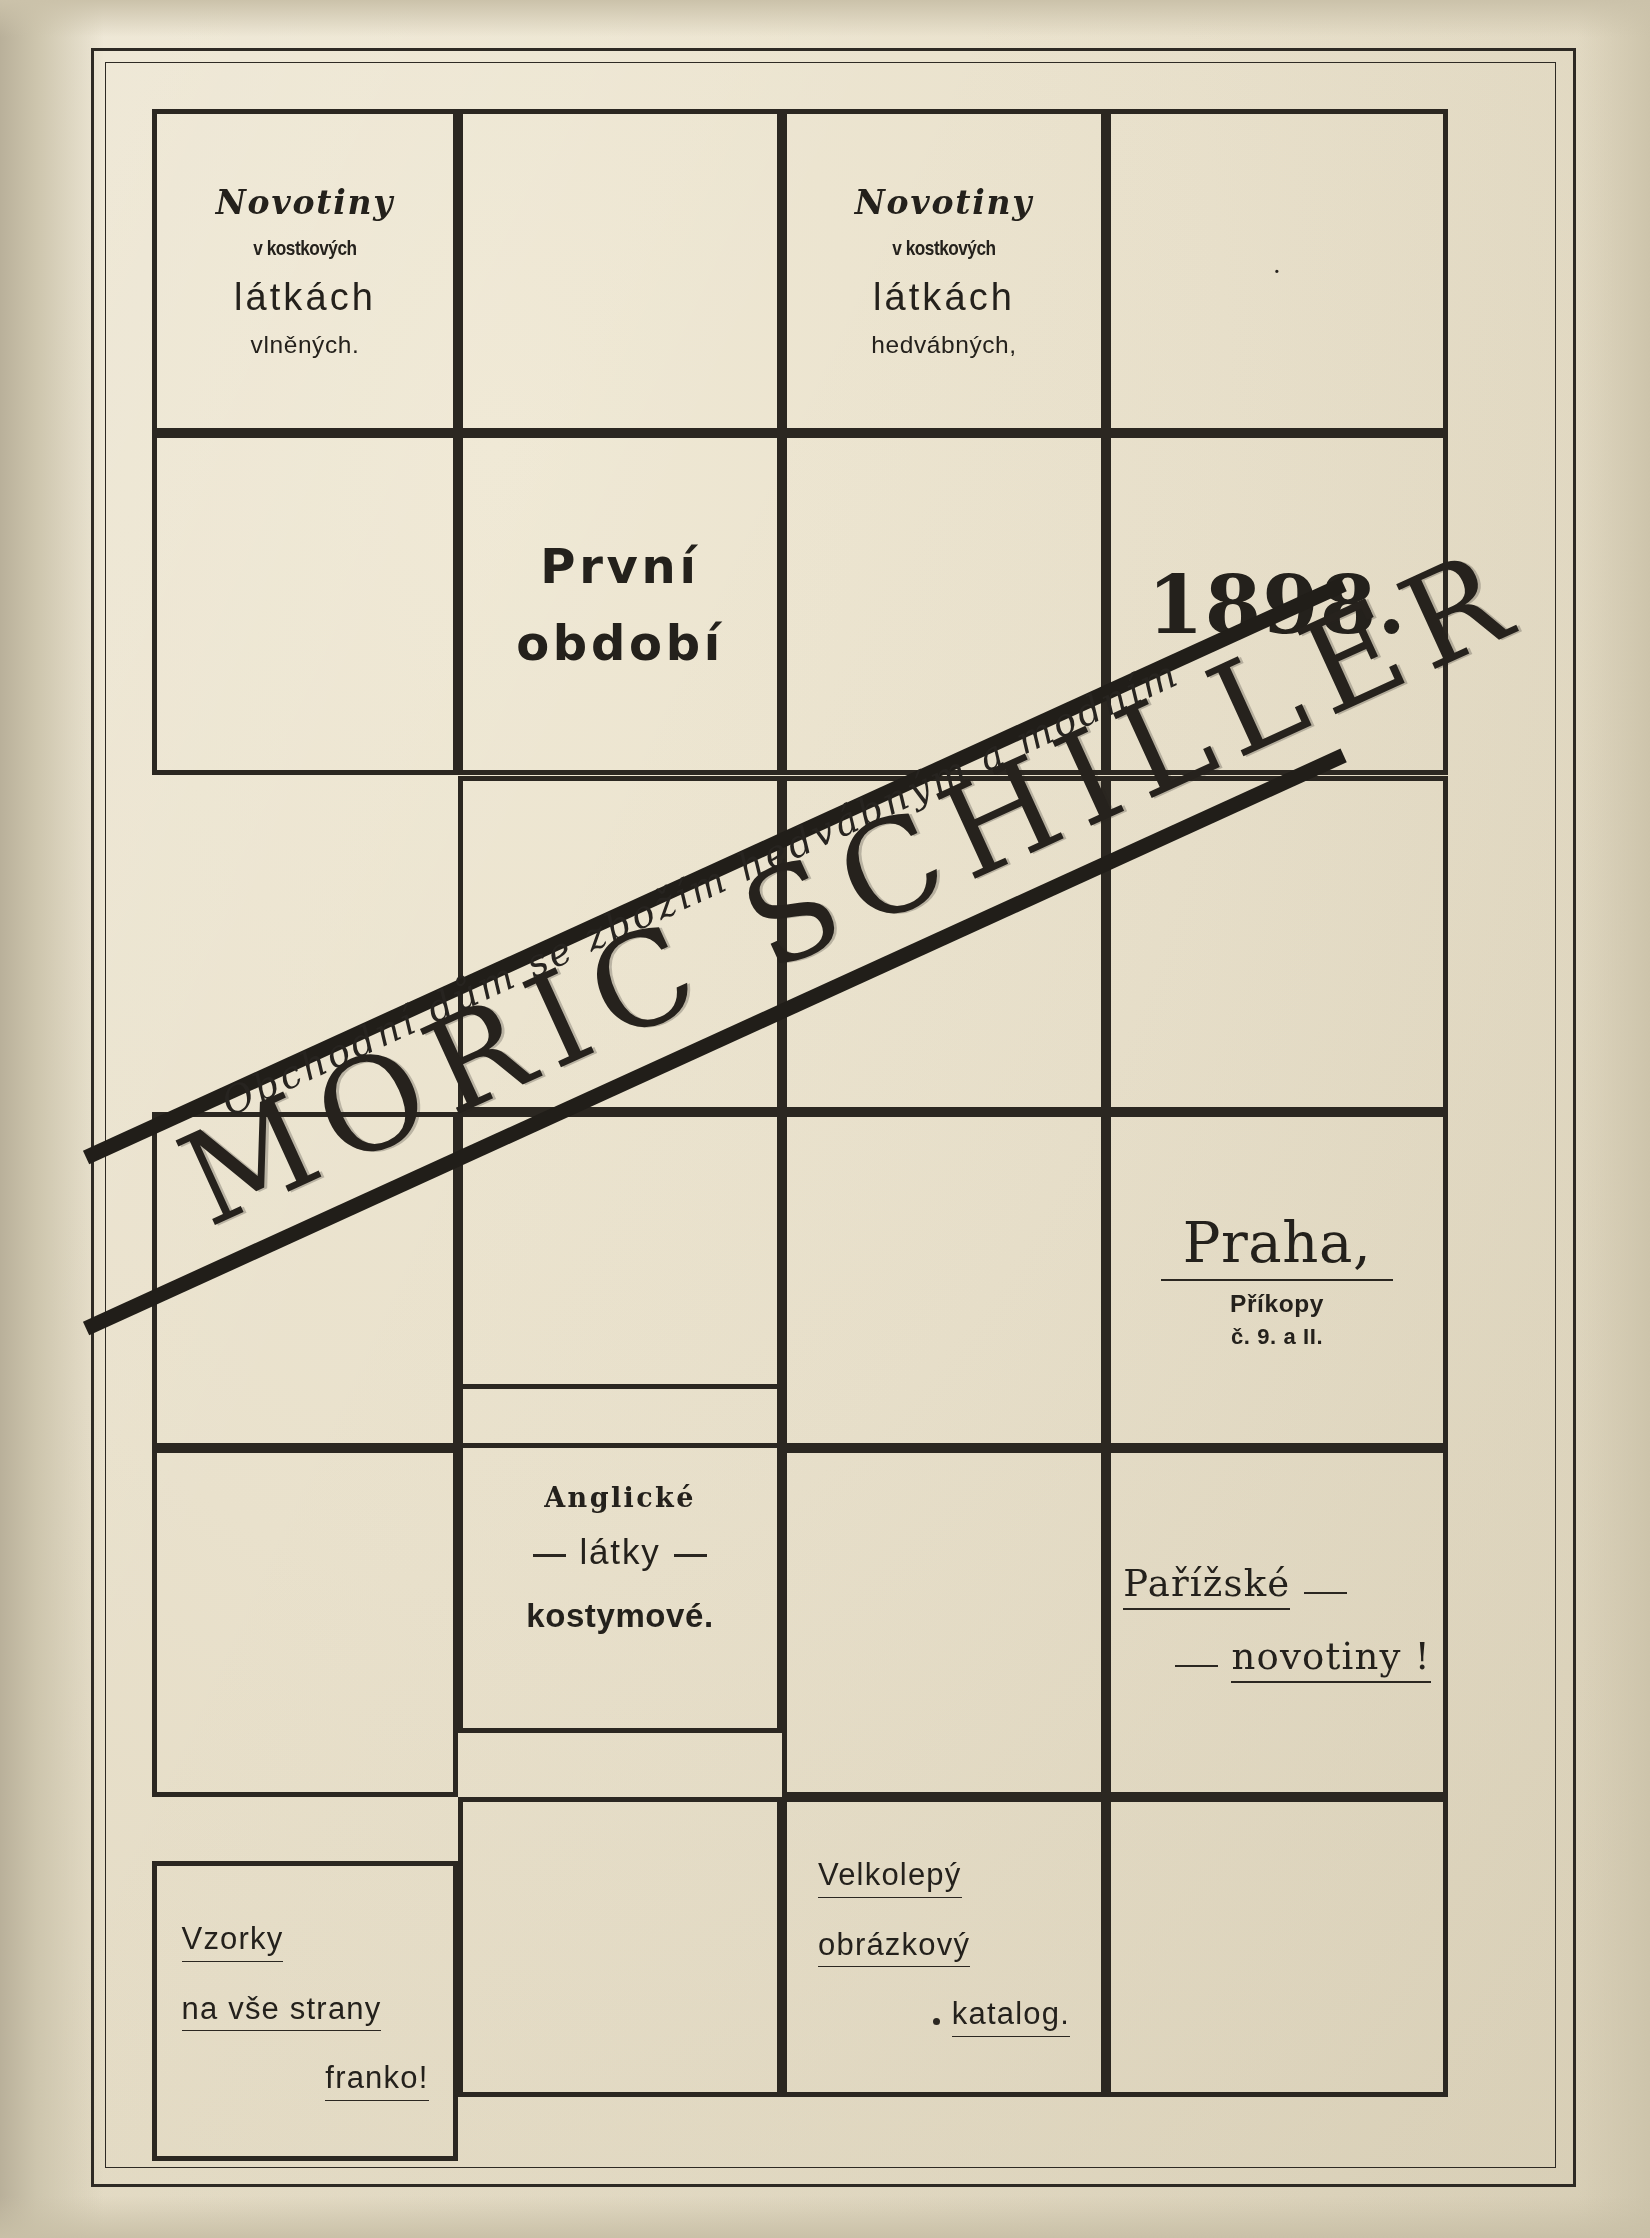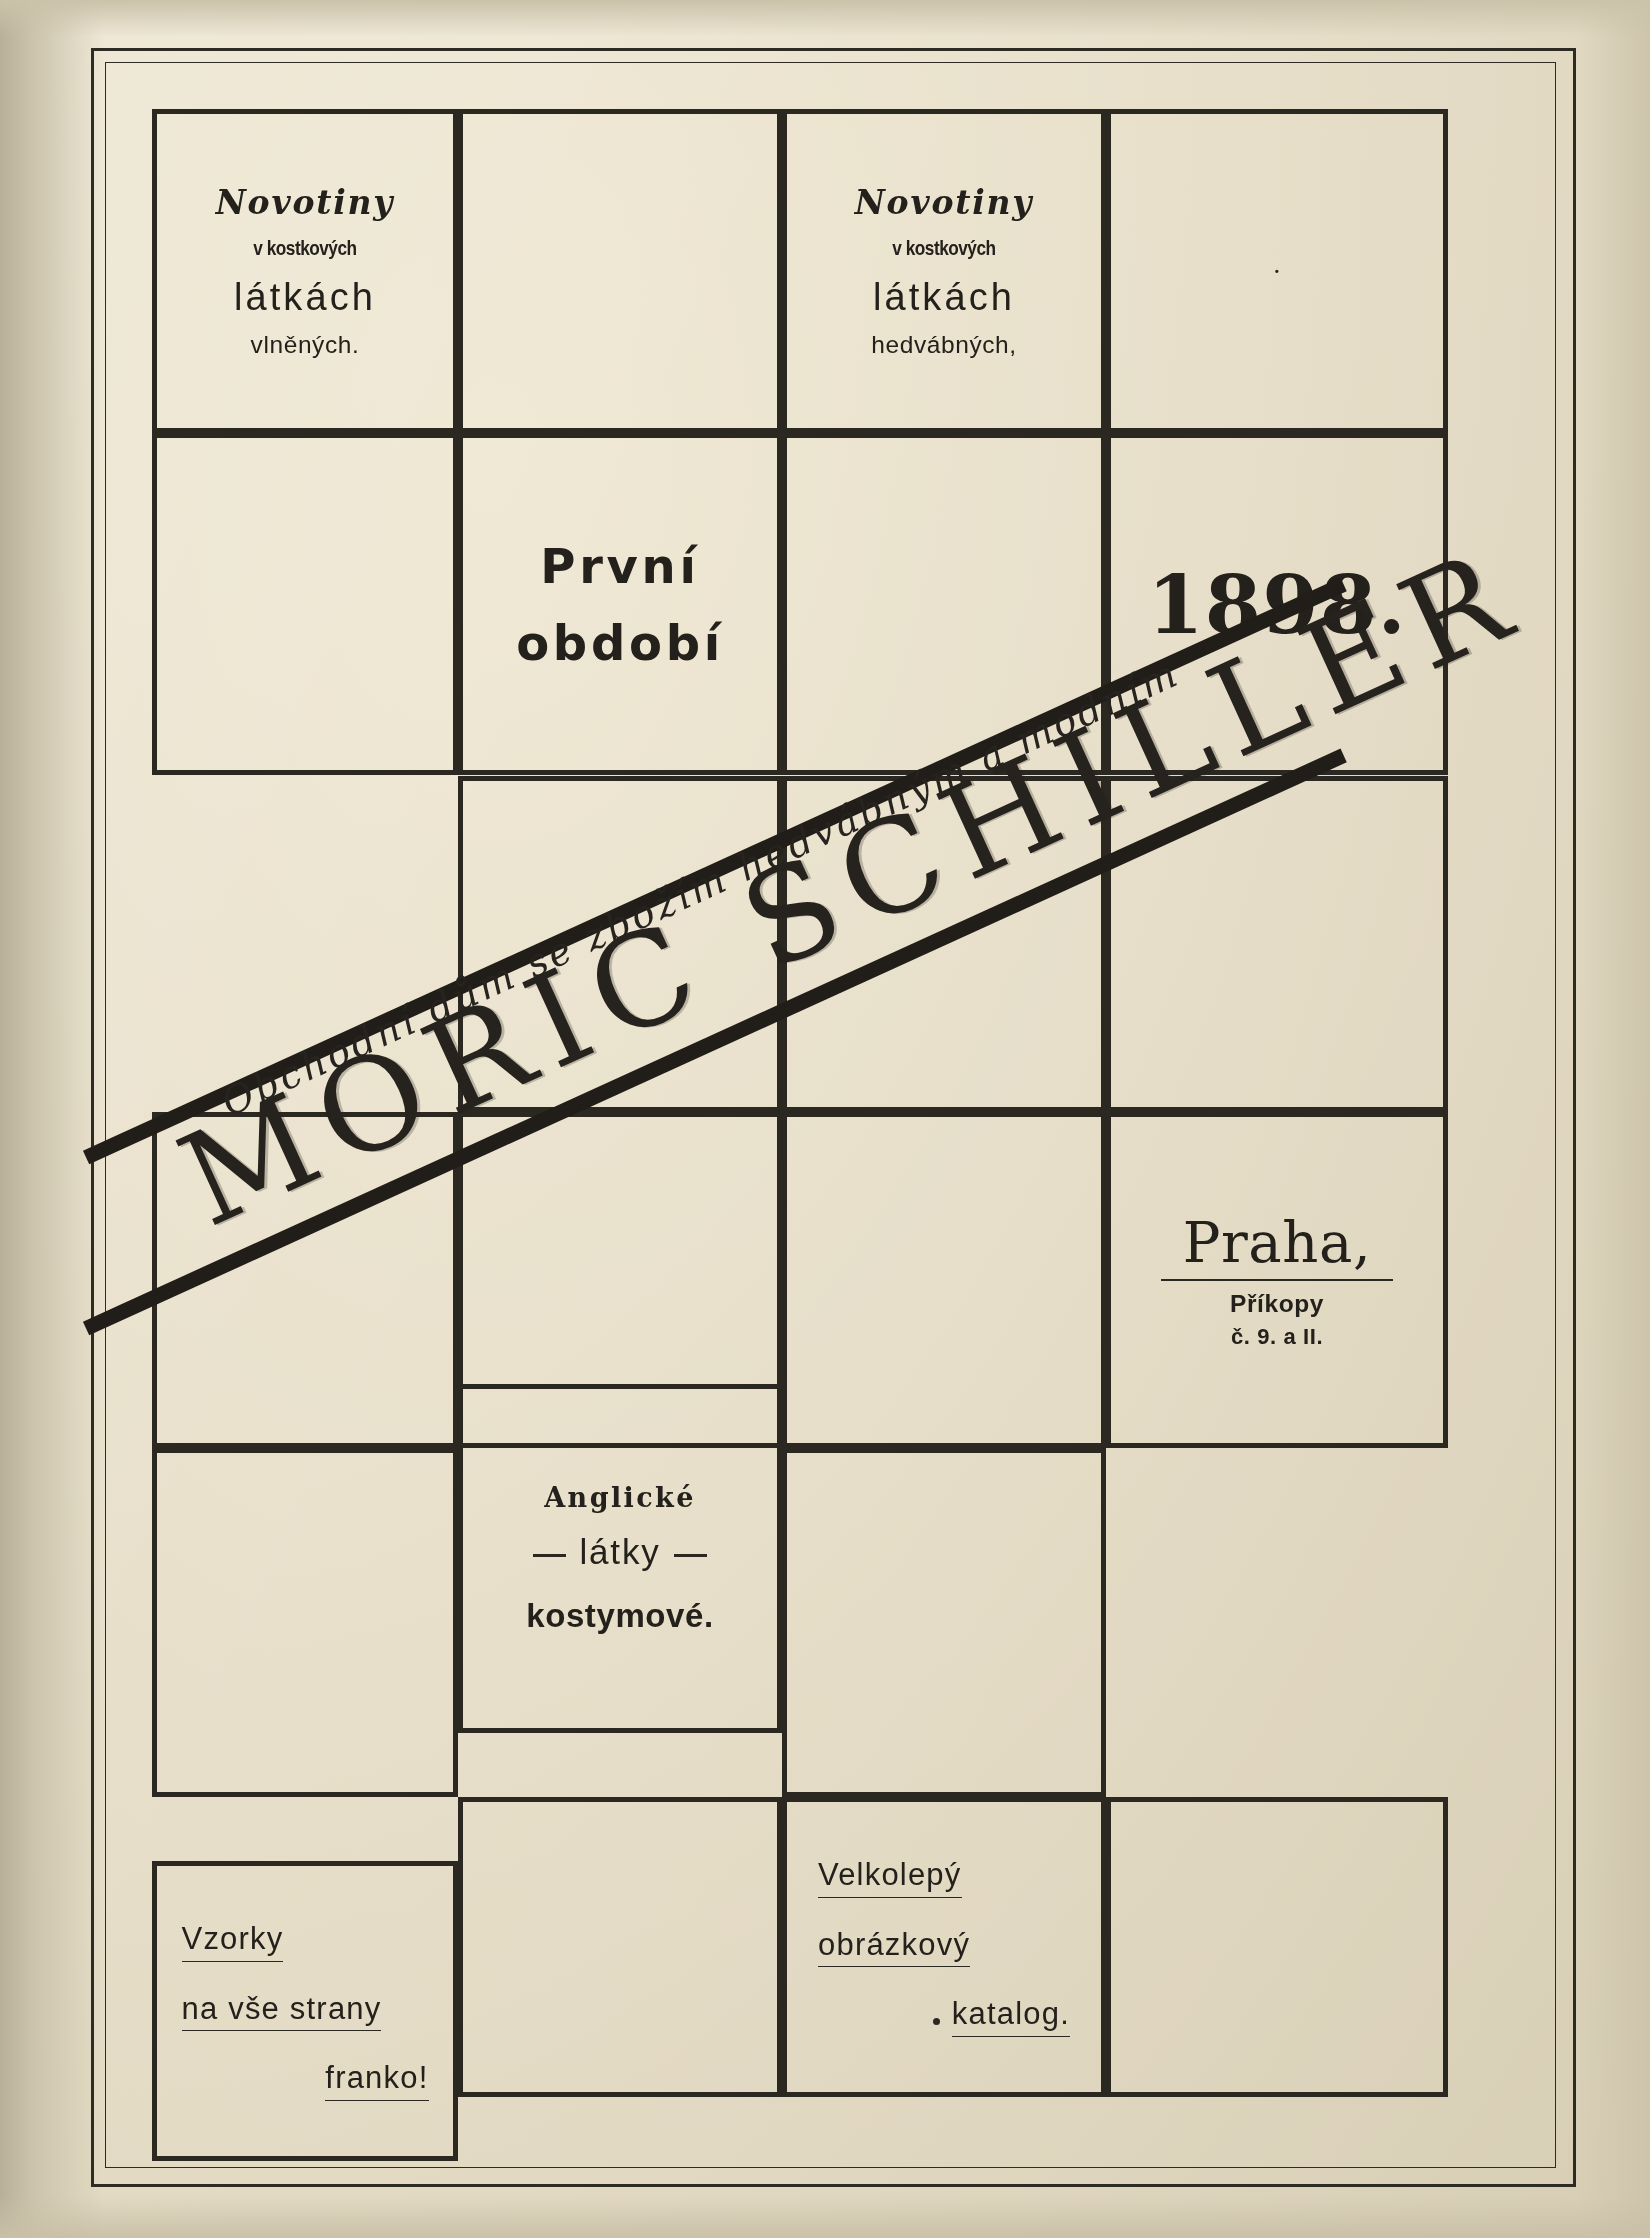--- a/index.html
+++ b/index.html
@@ -407,20 +407,32 @@
           <span class="dash-left" style="width:33px;"></span>
           <span class="ang2" style="margin-bottom:8px;">látky</span>
           <span class="dash-right" style="width:33px;"></span>
         </div>
         <div class="ang3" style="margin-top:17px;">kostymové.</div>
       </div>
     </div>
 
     <div class="cell" style="left:630px; top:1339px; width:324px; height:349px;"></div>
 
+    <div class="cell" style="left:954px; top:1339px; width:342px; height:349px;">
+      <div class="cell-inner">
+        <div class="row-left" style="padding-left:24.5px;">
+          <span class="par1">Pařížské</span>
+          <span style="display:inline-block;width:43px;height:2.4px;background:#2b2721;vertical-align:middle;margin-left:11px;"></span>
+        </div>
+        <div class="row-right" style="padding-right:24.5px;">
+          <span style="display:inline-block;width:43px;height:2.4px;background:#2b2721;vertical-align:middle;margin-right:11px;"></span>
+          <span class="par2">novotiny !</span>
+        </div>
+      </div>
+    </div>
 
     <div class="cell" style="left:0px; top:1752px; width:306px; height:300px;">
       <div class="cell-inner" style="align-items:stretch; padding:0 24.5px;">
         <div style="text-align:left;">
           <span class="u-line">Vzorky</span>
         </div>
         <div style="text-align:left;" class="gap-lg">
           <span class="u-line">na vše strany</span>
         </div>
         <div style="text-align:right;" class="gap-lg">

